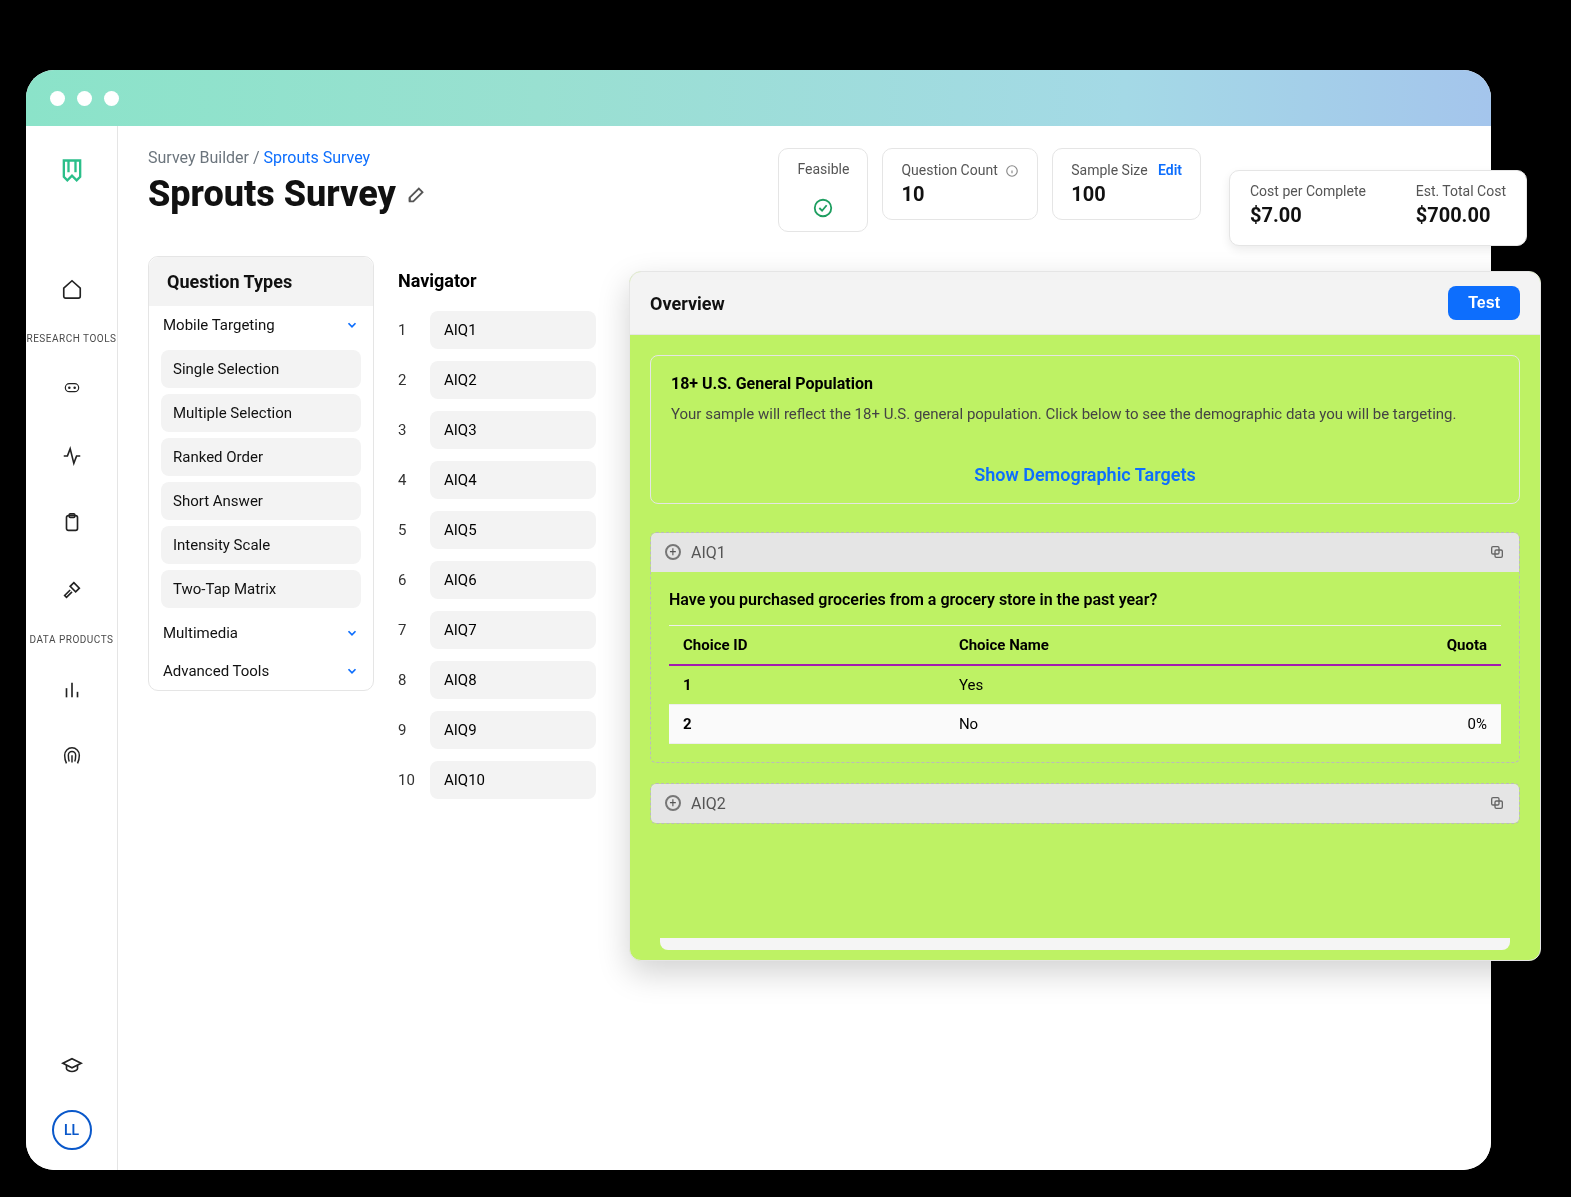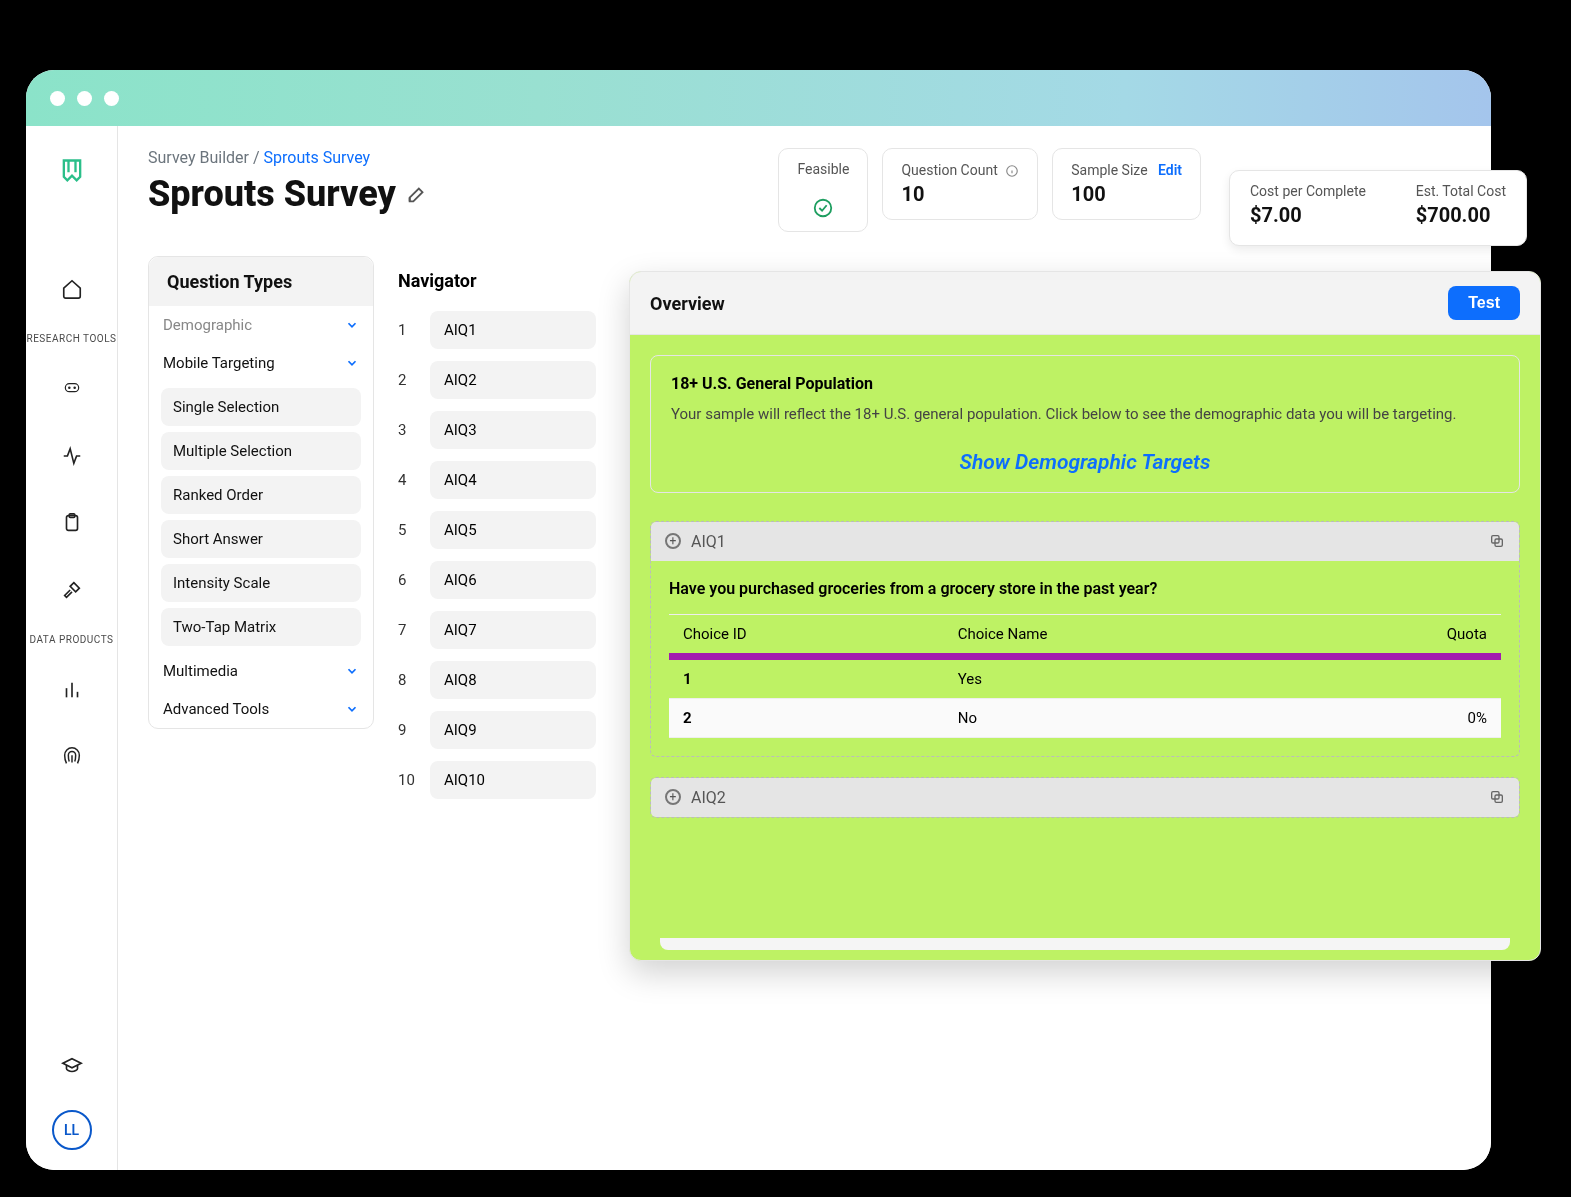--- a/index.html
+++ b/index.html
@@ -123,30 +123,30 @@
   .ov-head {
     display:flex; justify-content:space-between; align-items:center;
     padding: 14px 20px; background:#f3f3f3; font-size:18px; font-weight:700; color:#111;
     border-bottom:1px solid #e5e5e5;
   }
   .btn-test { background:#0d6efd; color:#fff; font-weight:600; font-size:16px; border:none; border-radius:8px; padding: 8px 20px; cursor:pointer;}
   .ov-body { padding: 20px;}
   .info-card { border:1px solid #e5e5e5; border-radius:8px; padding: 18px 20px; }
   .info-title { font-size:16px; font-weight:700; margin-bottom:10px;}
   .info-text { font-size:15px; color:#444; line-height:1.5;}
-  .info-link { display:block; text-align:center; color:#0d6efd; font-weight:600; margin-top: 24px; font-size:21px; cursor:pointer;font-style:italic;}
+  .info-link { display:block; text-align:center; color:#0d6efd; font-weight:600; margin-top: 38px; font-size:18px; cursor:pointer;}
   .qblock { margin-top: 28px; border:1px dashed #bbb; border-radius:6px; overflow:hidden;}
   .qblock-head { background:#e5e5e5; padding: 10px 14px; display:flex; align-items:center; justify-content:space-between; font-size:16px; color:#555; cursor:pointer;}
   .qblock-head .left { display:flex; align-items:center; gap:10px;}
   .add-icon { width:16px; height:16px; border:2px solid #777; border-radius:50%; display:inline-flex; align-items:center; justify-content:center; font-size:12px; line-height:1; padding-bottom:1px;}
   .copy-icon svg { width:16px; height:16px; color:#666;}
   .qblock-body { padding: 18px; }
   .qtext { font-size:16px; font-weight:600; margin-bottom:16px;}
   table.choices { width:100%; border-collapse:collapse; font-size:15px;}
-  table.choices th { text-align:left; font-weight:400; padding:10px 14px; border-top:1px solid #eee; border-bottom:7px solid #a21caf;}
+  table.choices th { text-align:left; font-weight:700; padding:10px 14px; border-top:1px solid #eee; border-bottom:2px solid #a21caf;}
   table.choices th.right, table.choices td.right { text-align:right;}
   table.choices td { padding:10px 14px; border-bottom:1px solid #eee;}
   table.choices tr:nth-child(even) td { background:#fafafa;}
   .fade-rect {
     position:absolute; left:0; right:0; bottom:0; height:12px;
     background: #f5f5f5;
     border-radius: 0 0 8px 8px;
     margin: 0 30px 10px 30px;
   }
   svg { display:block; }
@@ -276,28 +276,20 @@
             <div class="stat-value">100</div>
           </div>
         </div>
       </div>
 
       <div class="workarea">
 
         <div class="panel qtypes">
           <div class="phead">Question Types</div>
           <div id="qtype-groups">
-              <div class="grp muted">
-                <span>Demographic</span>
-                <span class="chev blue">
-                  <svg viewBox="0 0 24 24" width="14" height="14" fill="none" stroke="#0d6efd" stroke-width="3">
-                    <path d="M6 9l6 6 6-6"></path>
-                  </svg>
-                </span>
-              </div>
               <div class="grp">
                 <span>Mobile Targeting</span>
                 <span class="chev blue">
                   <svg viewBox="0 0 24 24" width="14" height="14" fill="none" stroke="#0d6efd" stroke-width="3">
                     <path d="M6 9l6 6 6-6"></path>
                   </svg>
                 </span>
               </div>
               <div class="subitem">Single Selection</div>
               <div class="subitem">Multiple Selection</div>

